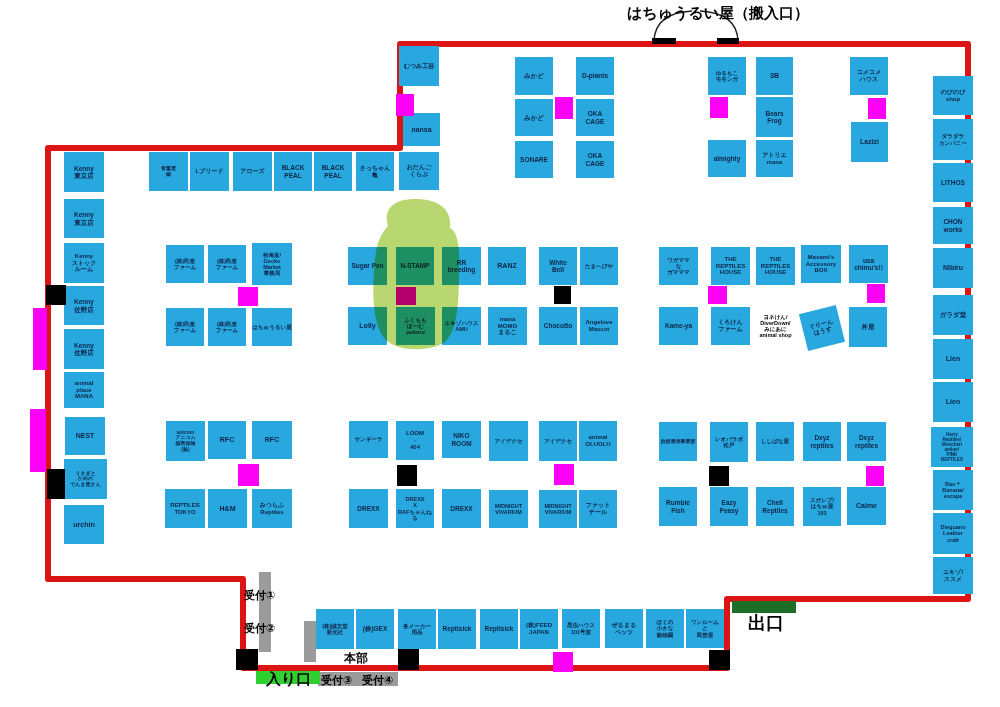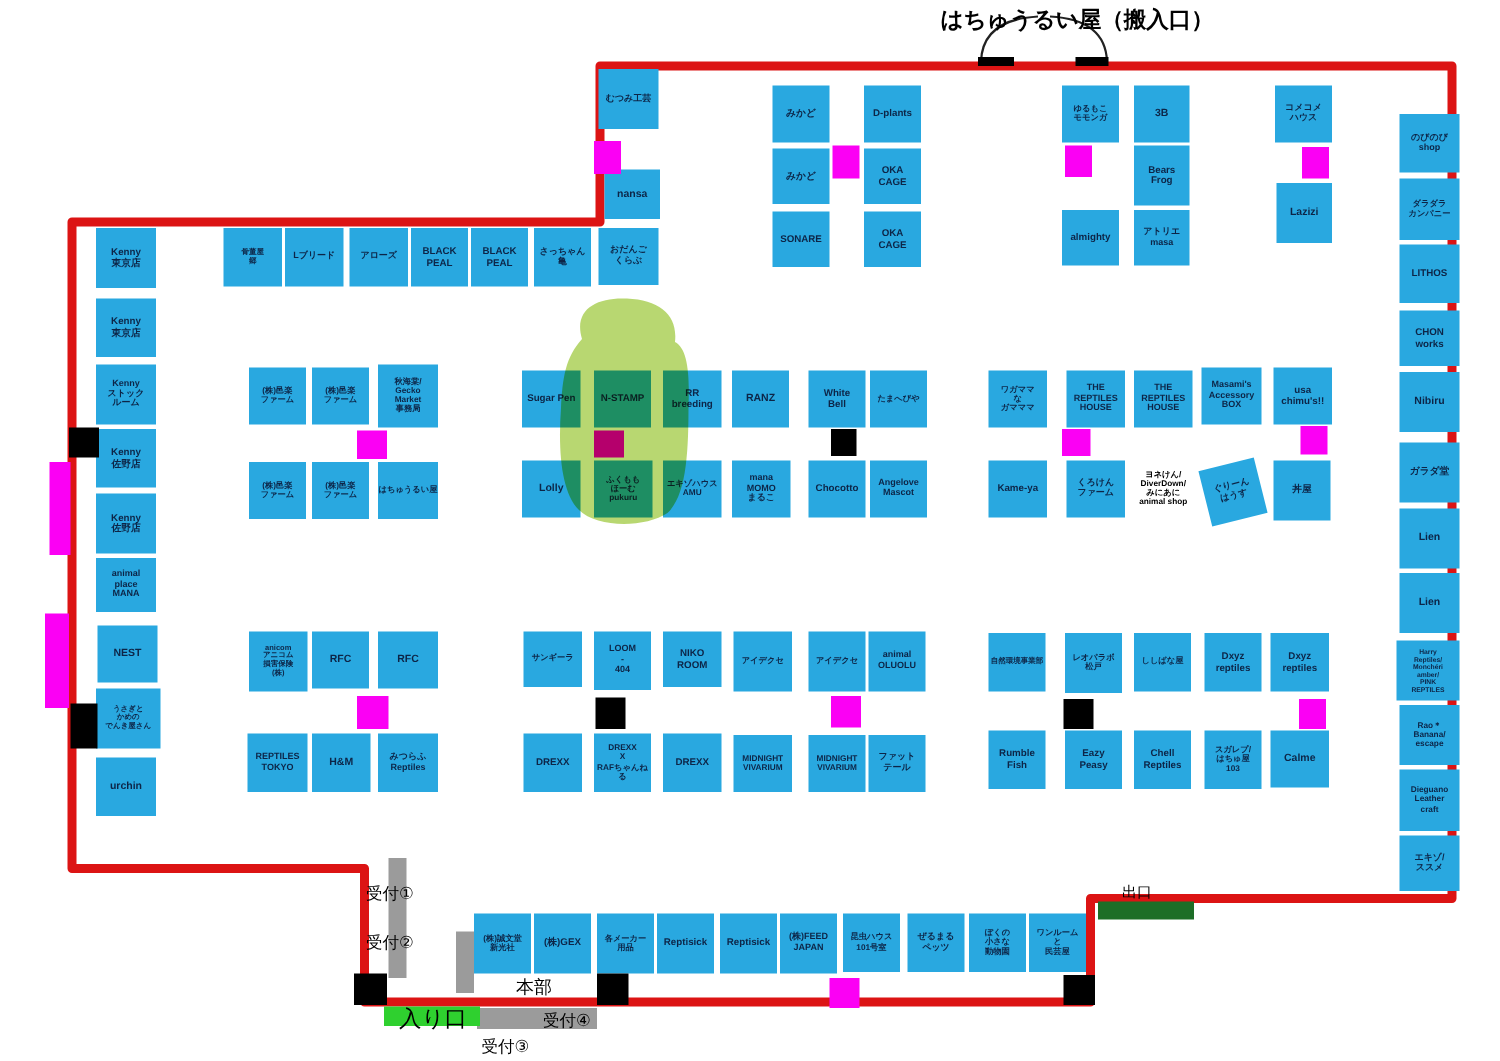--- a/index.html
+++ b/index.html
@@ -9,21 +9,21 @@
   .booth{position:absolute;z-index:3;background:#29a8e0;color:#0d2547;font-weight:bold;
          display:flex;align-items:center;justify-content:center;text-align:center;
          white-space:pre-line;line-height:1.12;overflow:visible;letter-spacing:0;}
   .booth.white{background:transparent;color:#000;}
   .rect{position:absolute;z-index:4;}
   .c-magenta{background:#fb00f4;}
   .c-black{background:#000;}
   .c-gray{background:#9b9b9b;z-index:1;}
   .c-green-bright{background:#2fd02f;}
   .c-green-dark{background:#1d6e27;}
-  .map-label{position:absolute;z-index:5;color:#000;font-weight:normal;white-space:nowrap;}
+  .map-label{position:absolute;z-index:5;color:#000;font-weight:bold;white-space:nowrap;}
   #highlight-svg{position:absolute;left:0;top:0;z-index:6;mix-blend-mode:multiply;opacity:.82;pointer-events:none;}
   #page-title{position:absolute;z-index:5;color:#000;font-weight:bold;font-size:15px;}
 </style>
 </head>
 <body>
 
 <div id="stage">
 
   <div id="page-title" style="left: 627px; top: 4px;">はちゅうるい屋（搬入口）</div>
 
@@ -264,24 +264,24 @@
       <div class="rect c-black" style="left: 717px; top: 38px; width: 22px; height: 6px;"></div>
       <div class="rect c-gray" style="left: 259px; top: 572px; width: 12px; height: 80px;"></div>
       <div class="rect c-gray" style="left: 304px; top: 621px; width: 12px; height: 41px;"></div>
       <div class="rect c-gray" style="left: 318px; top: 672px; width: 80px; height: 14px;"></div>
       <div class="rect c-green-bright" style="left: 256px; top: 671px; width: 64px; height: 13px;"></div>
       <div class="rect c-green-dark" style="left: 732px; top: 601px; width: 64px; height: 12px;"></div>
     </div>
   <div id="labels">
       <div class="map-label" style="left: 244px; top: 588px; font-size: 11px;">受付①</div>
       <div class="map-label" style="left: 244px; top: 621px; font-size: 11px;">受付②</div>
-      <div class="map-label" style="left: 321px; top: 690px; font-size: 11px;">受付③</div>
+      <div class="map-label" style="left: 321px; top: 673px; font-size: 11px;">受付③</div>
       <div class="map-label" style="left: 362px; top: 673px; font-size: 11px;">受付④</div>
       <div class="map-label" style="left: 344px; top: 650px; font-size: 12px;">本部</div>
       <div class="map-label" style="left: 266px; top: 670px; font-size: 15px;">入り口</div>
-      <div class="map-label" style="left: 748px; top: 588px; font-size: 10px;">出口</div>
+      <div class="map-label" style="left: 748px; top: 611px; font-size: 18px;">出口</div>
     </div>
 
   <svg id="highlight-svg" width="1000" height="707">
     <path fill="#a9cf52" d="M 388 226 C 382 206 398 198 418 199 C 440 200 452 210 450 228 C 458 232 460 248 459 270 C 459 300 458 330 445 342 C 430 352 398 352 386 340 C 374 328 372 300 374 272 C 375 252 377 238 388 226 Z"></path>
   </svg>
 
 </div>
 
 </body></html>

